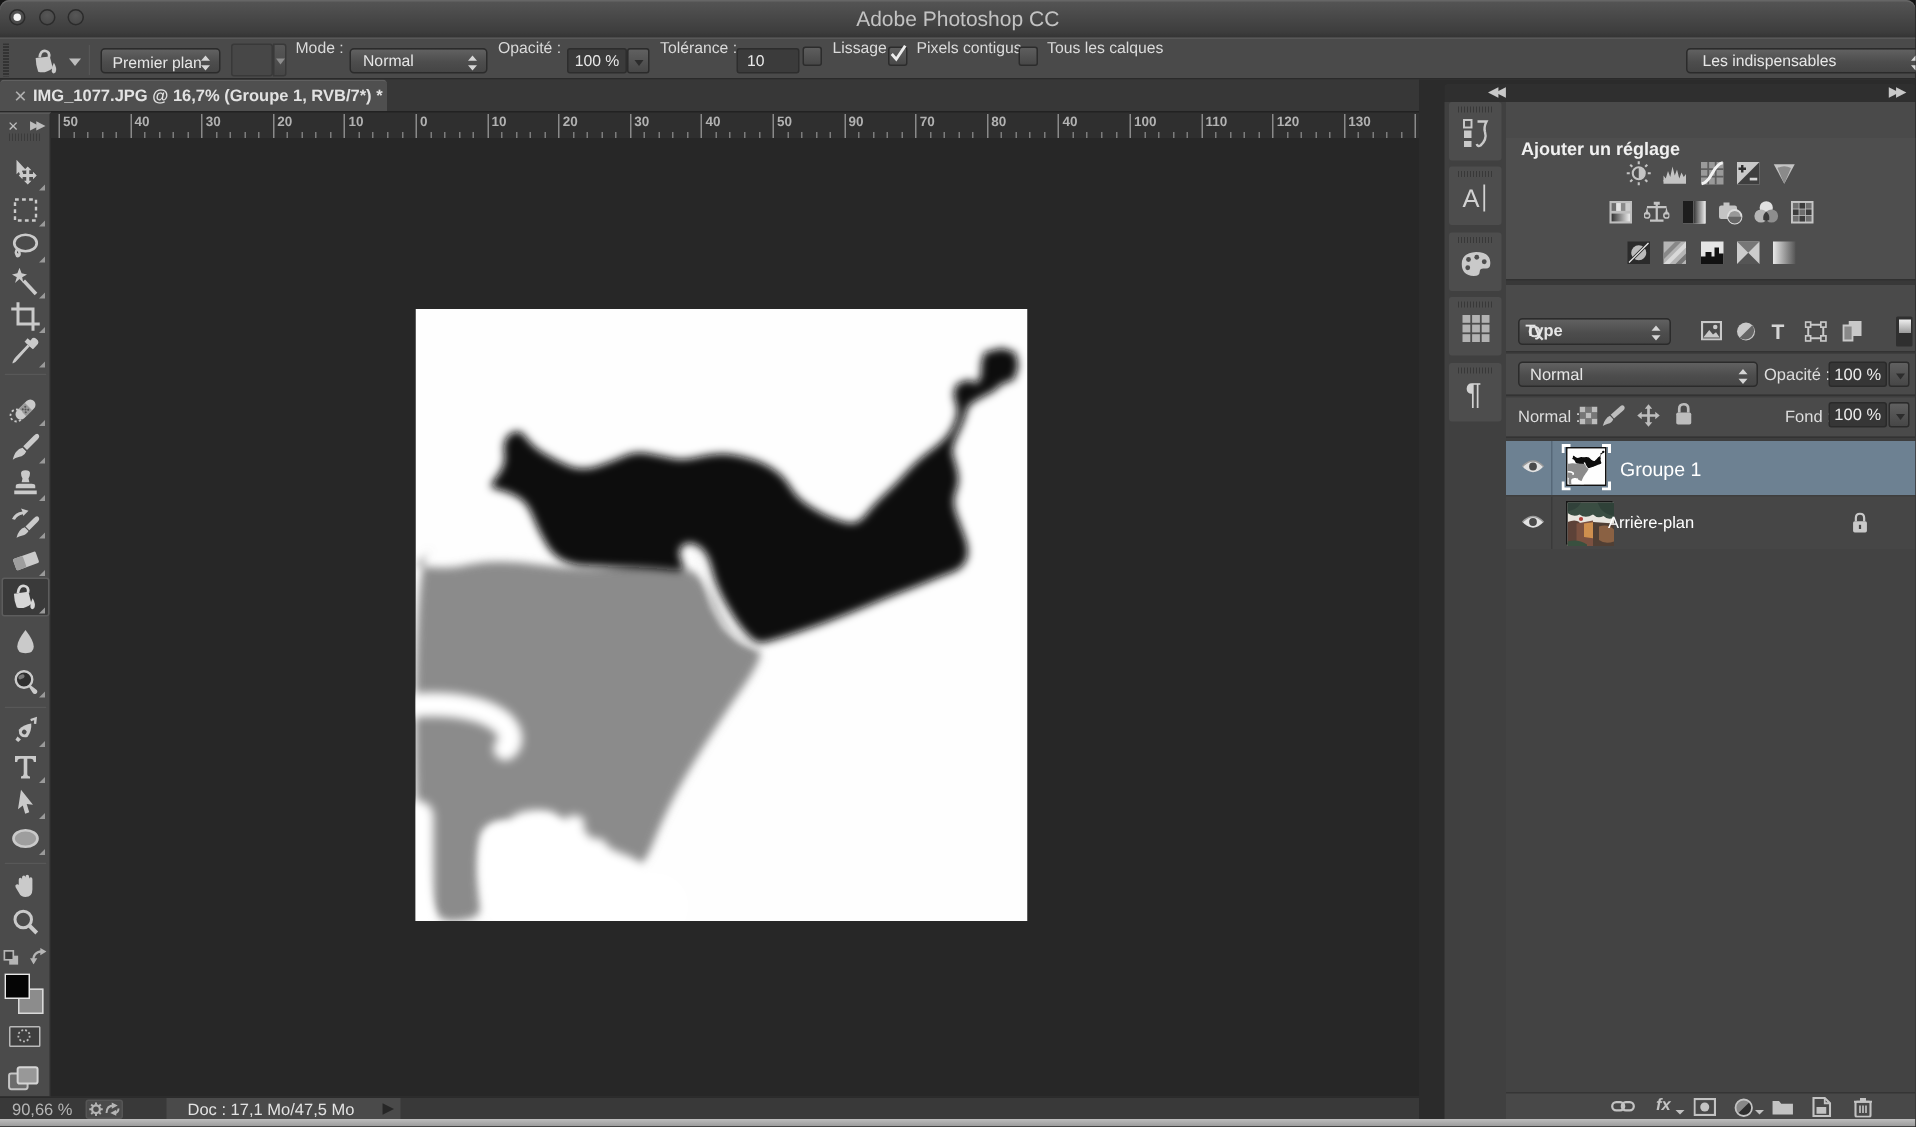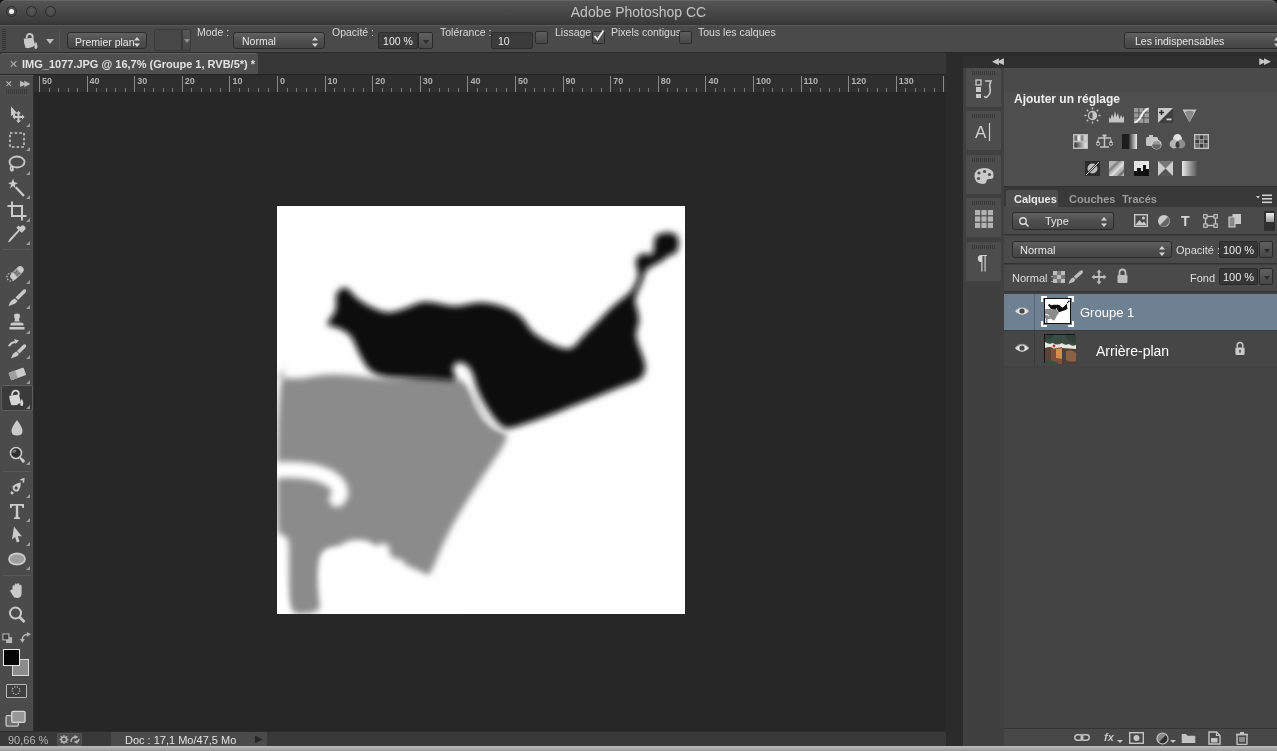--- a/index.html
+++ b/index.html
@@ -113,21 +113,21 @@
       <span style="position:absolute;left:10px;top:2px;">Les indispensables</span>
       <svg class="updn" width="8" height="12" viewBox="0 0 8 12">
           <path d="M1 4.5 L4 1 L7 4.5Z M1 7.5 L4 11 L7 7.5Z" fill="#d5d5d5"></path>
         </svg>
     </div>
   </div>
 
   <div class="abs" id="tabstrip">
     <div id="doctab">
         <span style="position:absolute;left:9px;top:4px;font-weight:normal;color:#b0b0b0;">✕</span>
-        <span style="position:absolute;left:22px;top:4px;">IMG_1077.JPG @ 16,7% (Groupe 1, RVB/5*) *</span>
+        <span style="position:absolute;left:22px;top:4px;">IMG_1077.JPG @ 16,7% (Groupe 1, RVB/7*) *</span>
       </div>
   </div>
 
   <div class="abs" id="ruler">
       <div class="rtickM" style="left:5.0px;"></div>
       <div class="rnum" style="left:8.0px;">50</div>
       <div class="rtick" style="left:14.5px;"></div>
       <div class="rtick" style="left:24.0px;"></div>
       <div class="rtick" style="left:33.6px;"></div>
       <div class="rtick" style="left:43.1px;"></div>
@@ -607,44 +607,27 @@
               <stop offset="0" stop-color="#333"></stop>
               <stop offset="1" stop-color="#eee"></stop>
             </linearGradient>
             <linearGradient id="adjgrad2" x1="0" y1="0" x2="1" y2="0">
               <stop offset="0" stop-color="#e8e8e8"></stop>
               <stop offset="1" stop-color="#555"></stop>
             </linearGradient>
           </defs>
         </svg></div>
       <div class="sep" style="top:118px;height:4px;background:#383838;"></div>
-      <div class="ptabstrip" style="top:122px;height:17px;">
-        <div class="ptab" style="left:2px;width:52px;">
-          <span style="position:absolute;left:8px;top:3px;">Calques</span>
-        </div>
-        <div class="ptabi" style="left:58px;width:50px;">
-          <span style="position:absolute;left:7px;top:3px;">Couches</span>
-        </div>
-        <div class="ptabi" style="left:110px;width:46px;">
-          <span style="position:absolute;left:8px;top:3px;">Tracés</span>
-        </div>
-        <svg class="pmenu" style="top:4px;" width="16" height="10" viewBox="0 0 16 10">
-          <path d="M0 2 L4 2 L2 4.5Z" fill="#cfcfcf"></path>
-          <rect x="6" y="0.5" width="10" height="1.6" fill="#cfcfcf"></rect>
-          <rect x="6" y="4" width="10" height="1.6" fill="#cfcfcf"></rect>
-          <rect x="6" y="7.5" width="10" height="1.6" fill="#cfcfcf"></rect>
-        </svg>
-      </div>
       <div style="position:absolute;left:0;top:139px;width:273px;height:539px;background:#4a4a4a;">
         <div class="grad" style="position:absolute;left:8px;top:5px;width:102px;height:18px;font-size:11px;">
           <svg style="position:absolute;left:5px;top:3px;" width="12" height="12" viewBox="0 0 12 12">
             <circle cx="5" cy="5" r="3.2" fill="none" stroke="#ddd" stroke-width="1.4"></circle>
             <line x1="7.5" y1="7.5" x2="10.5" y2="10.5" stroke="#ddd" stroke-width="1.6"></line>
           </svg>
-          <span style="position:absolute;left:32px;top:2px;">Type</span>
+          <span style="position:absolute;left:4px;top:2px;font-weight:bold;">Type</span>
           <svg class="updn" width="8" height="12" viewBox="0 0 8 12">
             <path d="M1 4.5 L4 1 L7 4.5Z M1 7.5 L4 11 L7 7.5Z" fill="#d5d5d5"></path>
           </svg>
         </div>
         <svg style="position:absolute;left:130px;top:7px;" width="14" height="13" viewBox="0 0 14 13">
           <rect x="0.7" y="0.7" width="12.6" height="11.6" fill="none" stroke="#c9c9c9" stroke-width="1.4"></rect>
           <circle cx="9.5" cy="4" r="1.5" fill="#c9c9c9"></circle>
           <path d="M1.5 11 L5.5 6 L8 9 L10 7.5 L12.5 11 Z" fill="#c9c9c9"></path>
         </svg>
         <svg style="position:absolute;left:153px;top:7px;" width="14" height="14" viewBox="0 0 14 14">
@@ -744,21 +727,21 @@
             <path d="M20 0 L31 0 L31 9 Q25 8 22 4 Z" fill="#2f4138"></path>
             <path d="M0 0 L9 0 Q7 4 3 5 L0 6 Z" fill="#31413a"></path>
             <path d="M0 13 Q5 11 8 13 L8 29 L0 29 Z" fill="#5d4238"></path>
             <path d="M6 14 L17 12 L18 29 L6 29 Z" fill="#7b5140"></path>
             <path d="M11 14 L18 13 L18 24 L11 23 Z" fill="#cf8f4e"></path>
             <path d="M17 13 L31 14 L31 29 L17 29 Z" fill="#503f34"></path>
             <path d="M21 16 Q27 14 31 18 L31 26 Q25 28 21 25 Z" fill="#8a6143"></path>
             <circle cx="9" cy="11" r="1.4" fill="#b04038"></circle>
             <path d="M0 26 Q7 24 13 28 L13 29 L0 29 Z" fill="#39503f"></path>
           </svg></div>
-        <span style="position:absolute;left:92px;top:12px;color:#fff;font-size:14px;">Arrière-plan</span>
+        <span style="position:absolute;left:68px;top:12px;color:#fff;font-size:11px;">Arrière-plan</span>
         <svg style="position:absolute;left:230px;top:10px;" width="12" height="15" viewBox="0 0 13 16">
           <path d="M3.5 7 L3.5 4.5 Q3.5 1.5 6.5 1.5 Q9.5 1.5 9.5 4.5 L9.5 7" fill="none" stroke="#c9c9c9" stroke-width="1.6"></path>
           <rect x="1.5" y="7" width="10" height="8" rx="1.2" fill="#c9c9c9"></rect>
           <rect x="5.7" y="9.5" width="1.6" height="3" fill="#464646"></rect>
         </svg>
       </div>
       <div style="position:absolute;left:0;top:298px;width:273px;height:362px;background:#434343;"></div>
       <div style="position:absolute;left:0;top:660px;width:273px;height:18px;background:#484848;border-top:1px solid #353535;">
         <svg style="position:absolute;left:70px;top:4px;" width="16" height="9" viewBox="0 0 16 9">
           <g fill="none" stroke="#c3c3c3" stroke-width="1.5">

